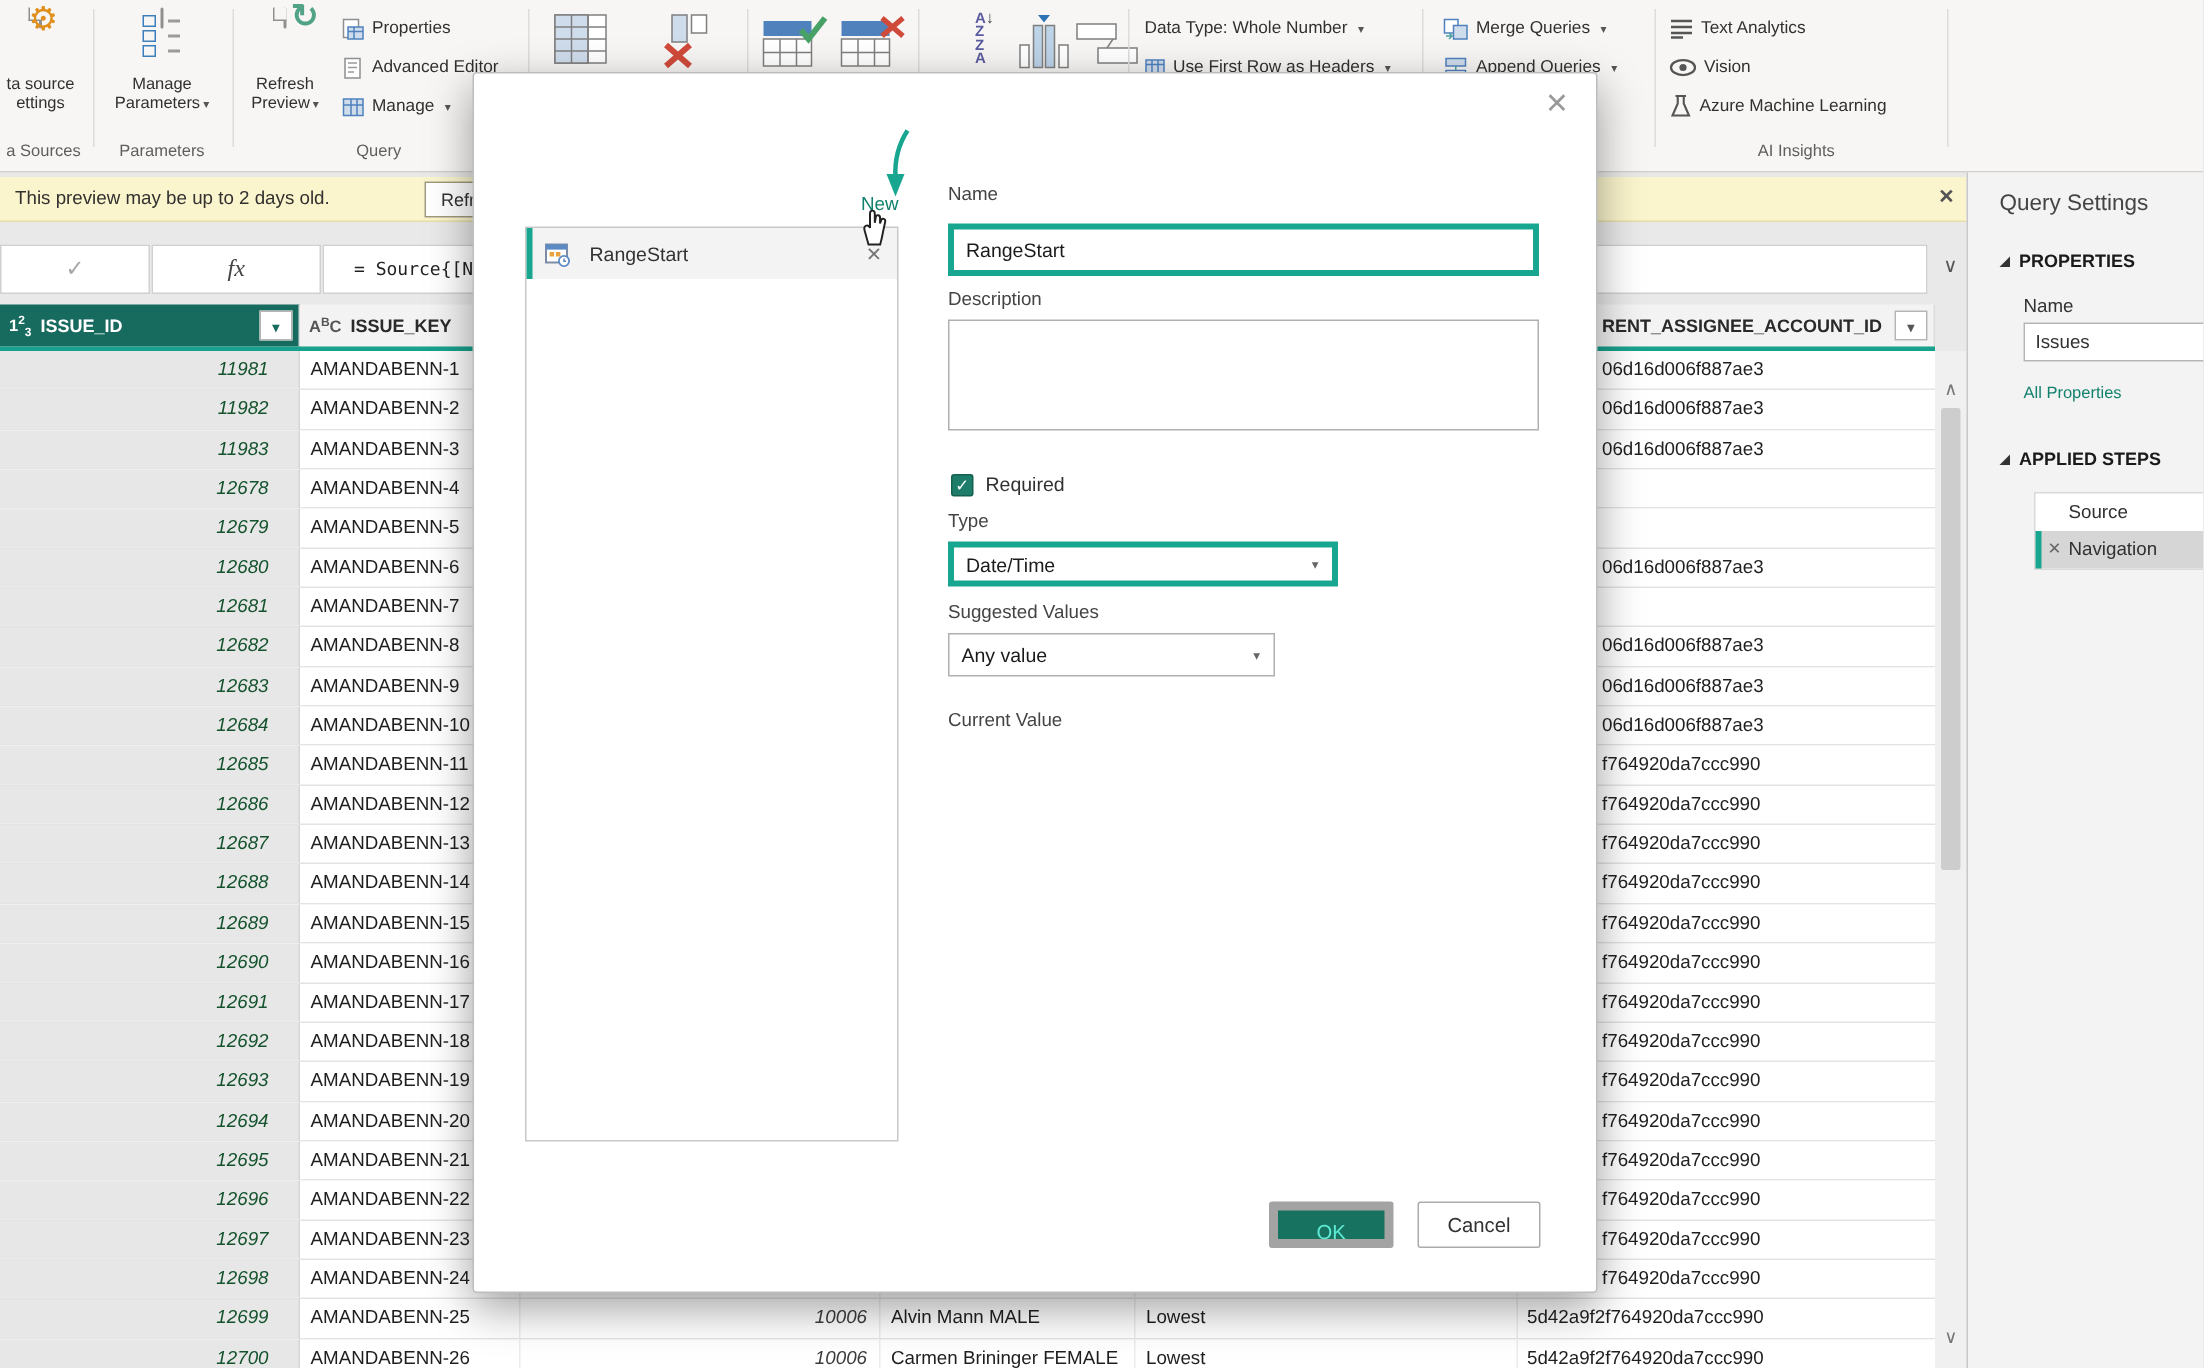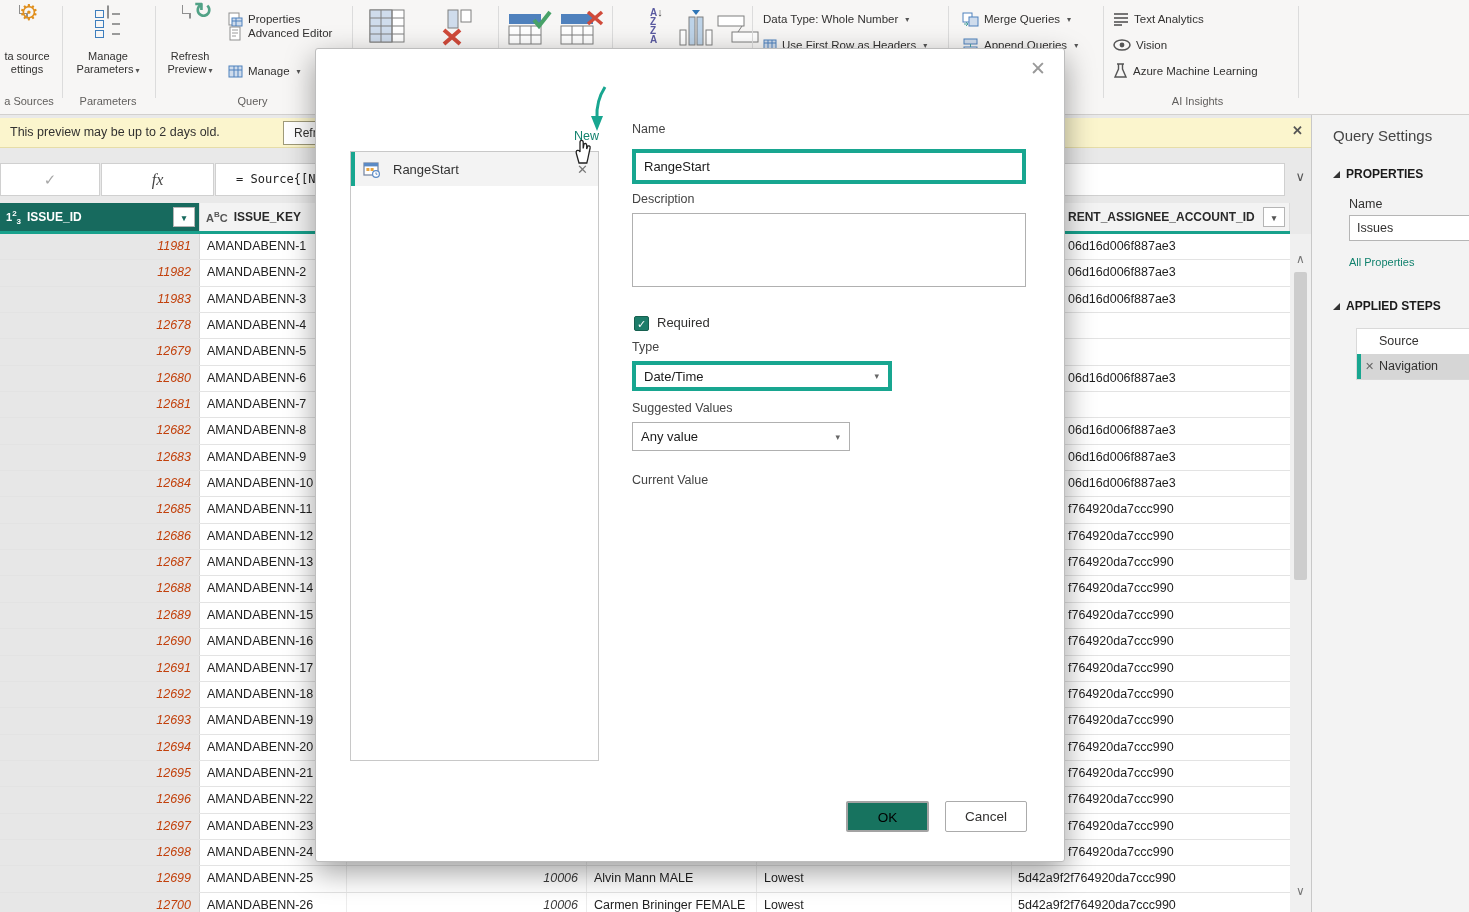--- a/index.html
+++ b/index.html
@@ -47,21 +47,21 @@
   .th-selected { background:#176a5e; color:#fff; }
   .type-ico { font-weight:bold; font-size:11px; margin-right:6px; }
   .type-ico sup { font-size:8px; } .type-ico sub { font-size:8px; }
   .filter-box { position:absolute; right:4px; top:4px; width:22px; height:20px; background:#fff; border:1px solid #b5b5b5; text-align:center; line-height:18px; }
   .filter-box .caret { margin:0; font-size:9px; }
   .th-selected .filter-box .caret { color:#176a5e; }
   .teal-line { position:absolute; left:0; top:231px; width:1290px; height:3px; background:#18a18c; }
   .tbody { position:absolute; left:0; top:234px; width:1290px; }
   .trow { display:flex; height:26.35px; background:#fff; border-bottom:1px solid #e3e3e3; font-size:12.5px; color:#1f1f1f; line-height:25px; }
   .td { white-space:nowrap; overflow:hidden; }
-  .c-id { width:200px; background:#e7e7e7; text-align:right; padding-right:8px; font-style:italic; color:#c2410c; border-right:1px solid #d6d6d6; }
+  .c-id { width:200px; background:#e7e7e7; text-align:right; padding-right:20px; font-style:italic; color:#14532d; border-right:1px solid #d6d6d6; }
   .c-key { width:147px; padding-left:7px; border-right:1px solid #ececec; }
   .c-num { width:240px; text-align:right; padding-right:8px; font-style:italic; color:#3c3c3c; border-right:1px solid #ececec; }
   .c-person { width:170px; padding-left:7px; border-right:1px solid #ececec; }
   .c-priority { width:255px; padding-left:7px; border-right:1px solid #ececec; }
   .c-assignee { width:278px; padding-left:6px; }
   .c-assignee.cut { padding-left:56px; }
 
   
   .vscroll { position:absolute; left:1290px; top:234px; width:21px; height:678px; background:#f0f0f0; }
   .vs-up { position:absolute; top:18px; left:0; width:21px; text-align:center; color:#777; font-size:12px; }
@@ -93,21 +93,21 @@
   .plist-item .pname { font-size:13px; color:#333; margin-left:12px; }
   .plist-item .del { position:absolute; right:10px; color:#777; font-size:13px; }
   .cal-ico { margin-left:8px; }
   .dlg-label { position:absolute; left:316px; font-size:12.5px; color:#444; }
   .hl-input { position:absolute; left:316px; background:#fff; border:4px solid #18a690; font-size:13px; color:#1a1a1a; display:flex; align-items:center; padding-left:8px; white-space:nowrap; }
   .pl-input  { position:absolute; left:316px; background:#fff; border:1px solid #b0b0b0; font-size:13px; color:#1a1a1a; display:flex; align-items:center; padding-left:8px; }
   .dd-caret { position:absolute; right:9px; font-size:9px; color:#666; }
   .chk { position:absolute; left:318px; top:267px; width:15px; height:15px; background:#1d7d6a; border:1px solid #16604f; color:#fff; font-size:11px; line-height:14px; text-align:center; border-radius:2px; }
   .chk-label { position:absolute; left:341px; top:266px; font-size:13px; color:#323130; }
   .dlg-btn { position:absolute; top:752px; height:31px; font-size:13.5px; text-align:center; line-height:29px; border-radius:2px; cursor:default; }
-  .btn-ok { left:530px; width:83px; background:#17735f; color:#000000; border:2px solid #a3a3a3; }
+  .btn-ok { left:530px; width:83px; background:#17735f; color:#5eead4; border:6px solid #a3a3a3; }
   .btn-cancel { left:629px; width:82px; background:#fff; color:#323130; border:1px solid #ababab; }
 
   svg { display:block; }
 </style>
 </head>
 <body>
 
 <div id="app">
 
   <div class="ribbon">
@@ -145,21 +145,21 @@
 
     <div class="rbn-small" style="left:228px; top:8px;">
       <svg width="15" height="15" viewBox="0 0 15 15">
           <rect x="1" y="1" width="10" height="12" fill="#fff" stroke="#8f8f8f"></rect>
           <rect x="4" y="6" width="10" height="8" fill="#cfdcec" stroke="#4f81bd"></rect>
           <line x1="4" y1="9" x2="14" y2="9" stroke="#4f81bd"></line>
           <line x1="8" y1="6" x2="8" y2="14" stroke="#4f81bd"></line>
         </svg>
       <span>Properties</span>
     </div>
-    <div class="rbn-small" style="left:228px; top:22px;">
+    <div class="rbn-small" style="left:228px; top:34px;">
       <svg width="15" height="15" viewBox="0 0 15 15">
           <rect x="2" y="1" width="10" height="13" fill="#fff" stroke="#8f8f8f"></rect>
           <line x1="4" y1="4" x2="10" y2="4" stroke="#9a9a9a"></line>
           <line x1="4" y1="7" x2="10" y2="7" stroke="#9a9a9a"></line>
           <line x1="4" y1="10" x2="8" y2="10" stroke="#9a9a9a"></line>
         </svg>
       <span>Advanced Editor</span>
     </div>
     <div class="rbn-small" style="left:228px; top:60px;">
       <svg width="15" height="15" viewBox="0 0 15 15">

